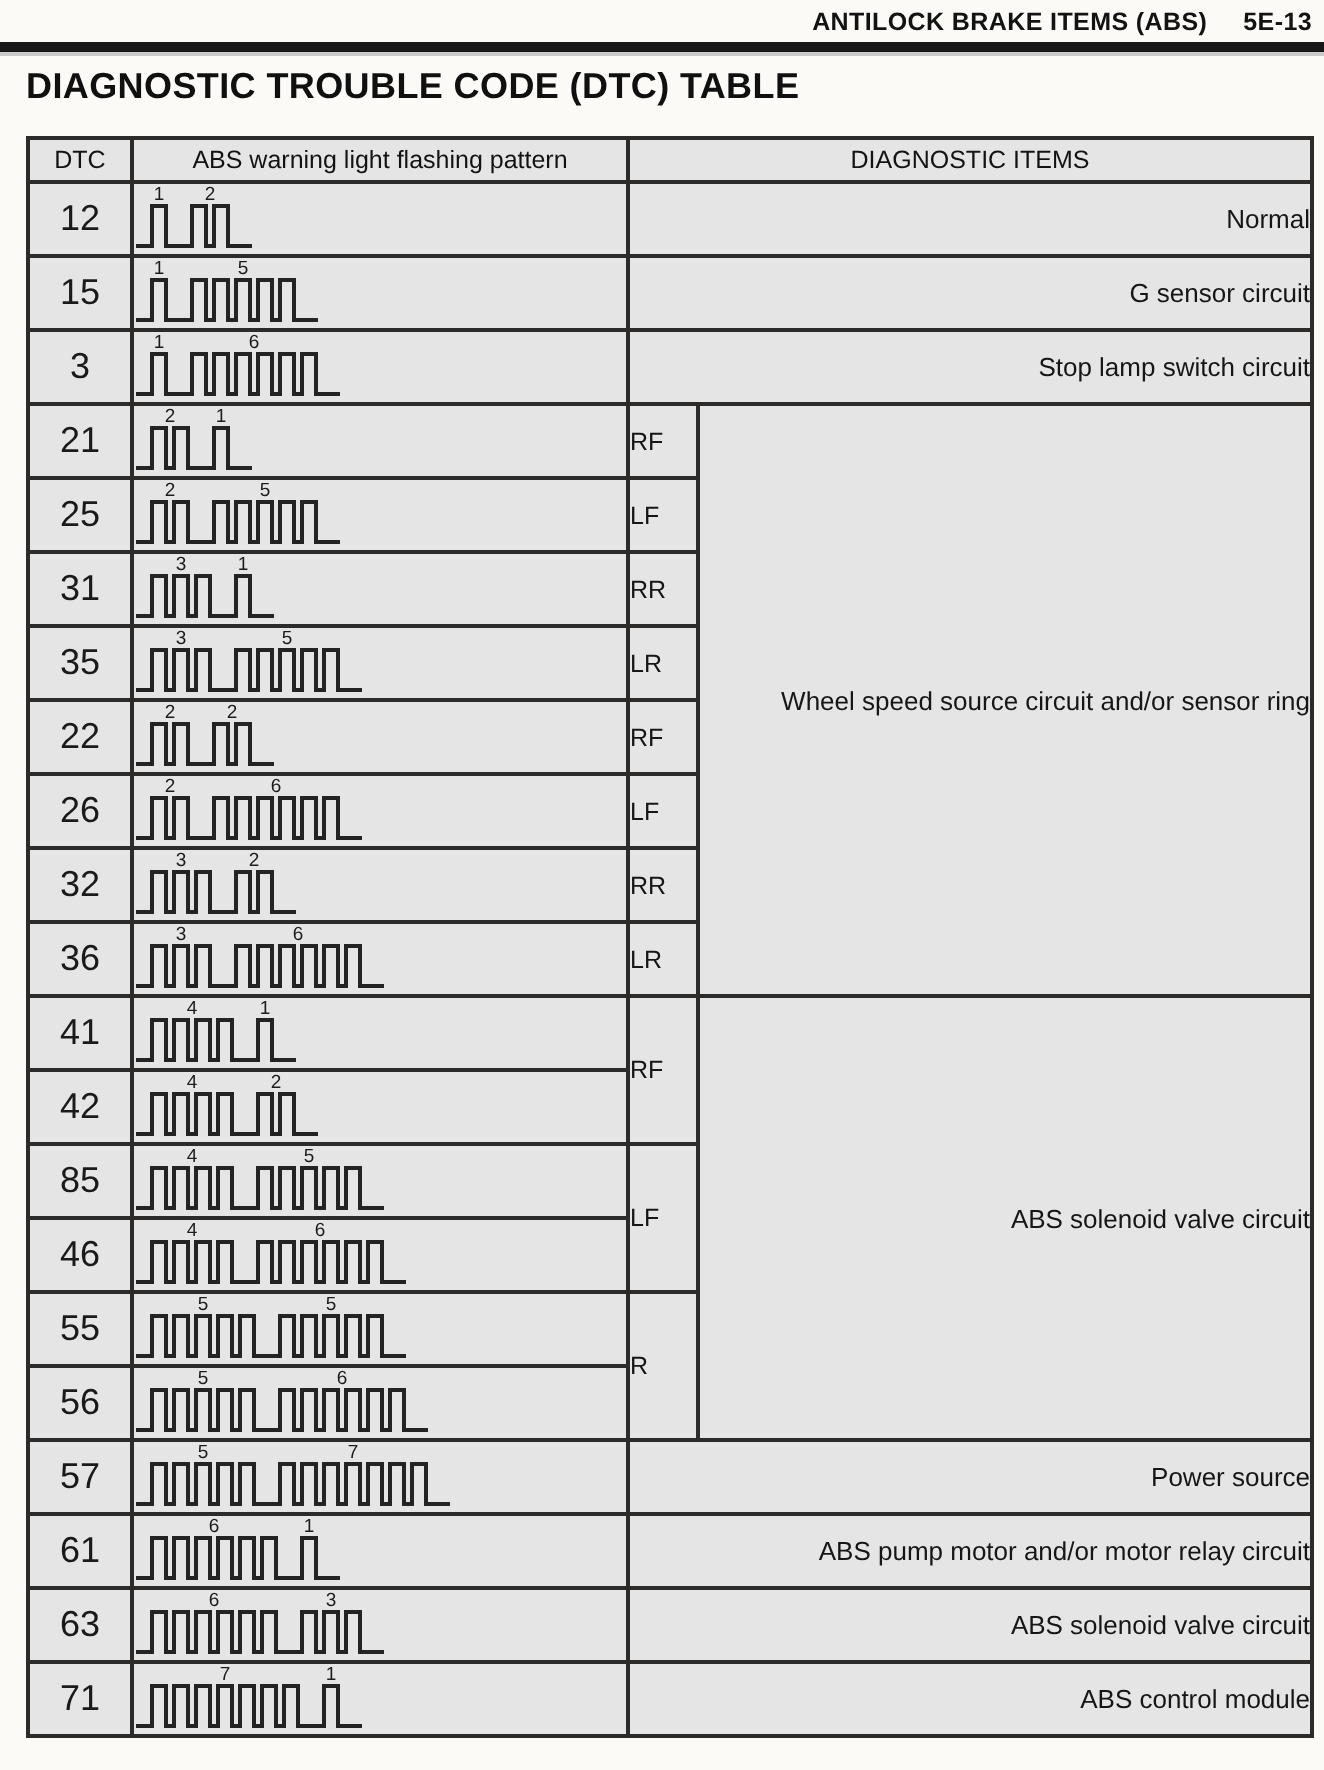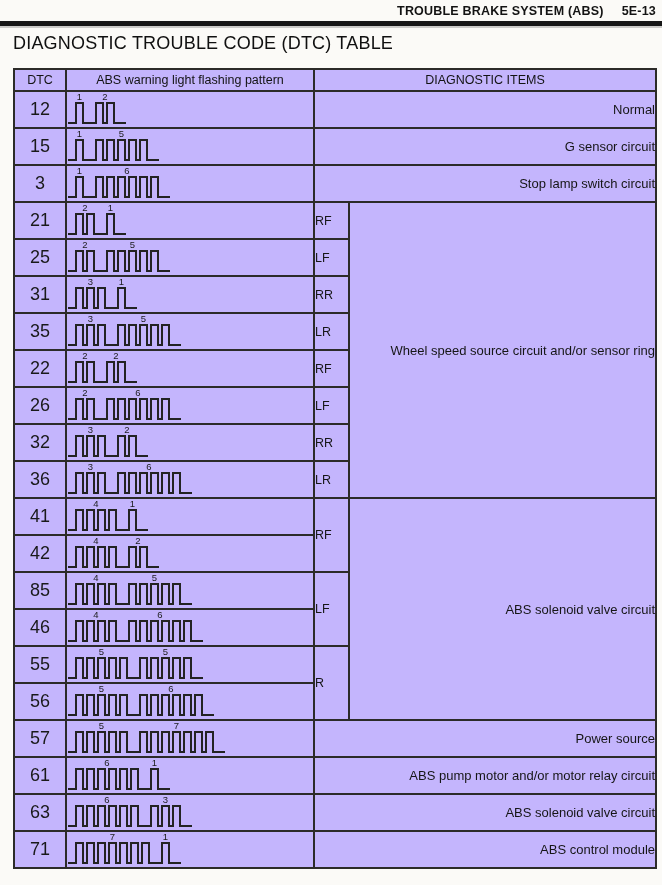--- a/index.html
+++ b/index.html
@@ -16,46 +16,46 @@
     white-space:nowrap;color:#131313;
   }
   .topbar .pageno{margin-left:18px;}
   .rule{
     position:absolute;top:21px;left:0;width:662px;height:5px;
     background:#171717;
     box-shadow:0 2px 0 rgba(60,60,60,0.25);
   }
   .page-title{
     position:absolute;top:33px;left:13px;margin:0;
-    font-size:18px;font-weight:normal;letter-spacing:0.2px;color:#101010;
+    font-size:18px;font-weight:bold;letter-spacing:0.2px;color:#101010;
   }
   table.dtc{
     position:absolute;top:68px;left:13px;width:642px;
     border-collapse:collapse;table-layout:fixed;
-    background:#c4b5fd;
+    background:#e5e5e5;
   }
   table.dtc th, table.dtc td{
     border:2px solid #2c2b29;
     padding:0;
     vertical-align:middle;
   }
   table.dtc thead tr{height:22px;}
   table.dtc tbody tr{height:37px;}
   th{font-weight:normal;font-size:12.5px;text-align:center;color:#131313;}
   td.dtc-cell{text-align:center;font-size:18px;color:#1a1a1a;}
   td.pattern-cell{padding-left:19px;}
   td.pattern-cell svg{display:block;}
   td.sub-cell{font-size:12.5px;color:#161616;}
   td.item-cell{padding-left:10px;font-size:13px;color:#161616;text-align:right;}
 </style>
 </head>
 <body>
 
 <div class="topbar">
-  <span>TROUBLE BRAKE SYSTEM (ABS)</span><span class="pageno">5E-13</span>
+  <span>ANTILOCK BRAKE ITEMS (ABS)</span><span class="pageno">5E-13</span>
 </div>
 <div class="rule"></div>
 <h1 class="page-title">DIAGNOSTIC TROUBLE CODE (DTC) TABLE</h1>
 
 <table class="dtc">
   <colgroup>
     <col style="width:52px">
       <col style="width:248px">
       <col style="width:35px">
       <col style="width:307px">

